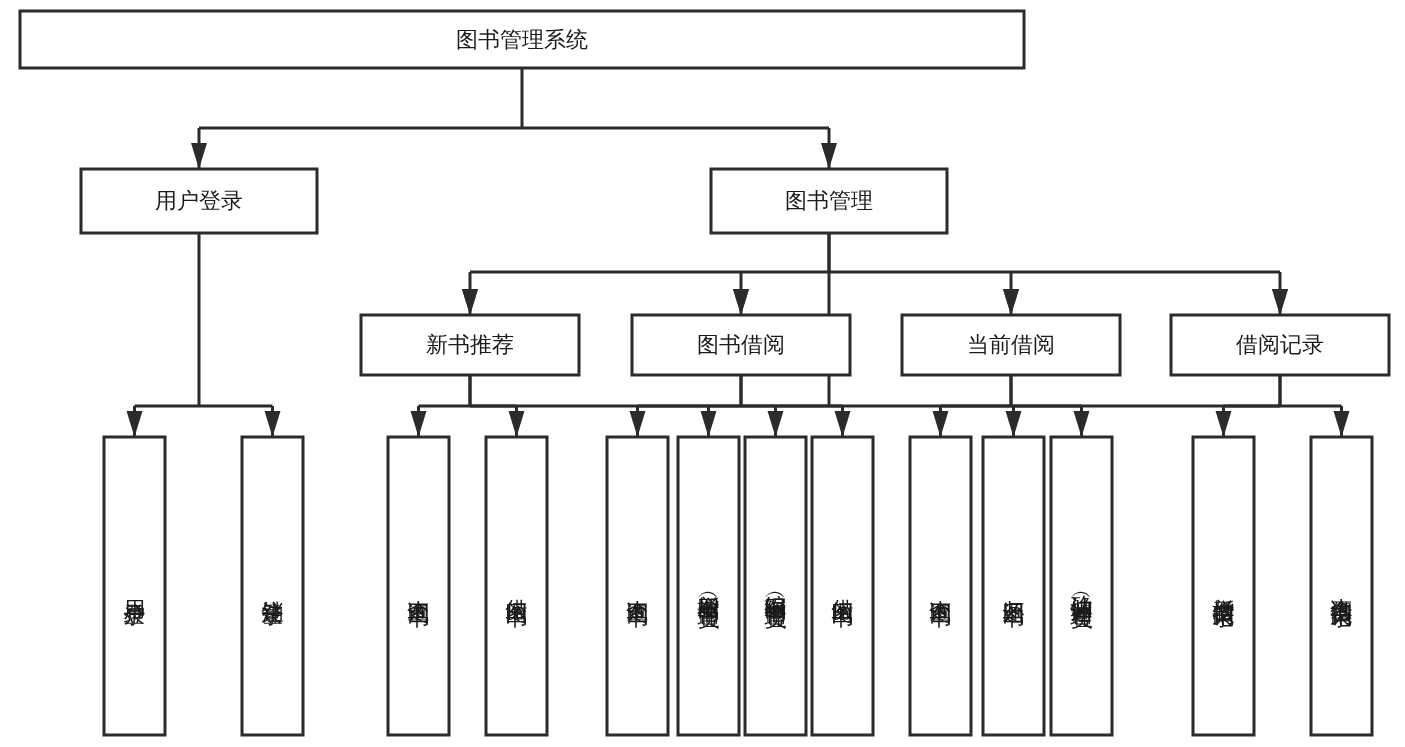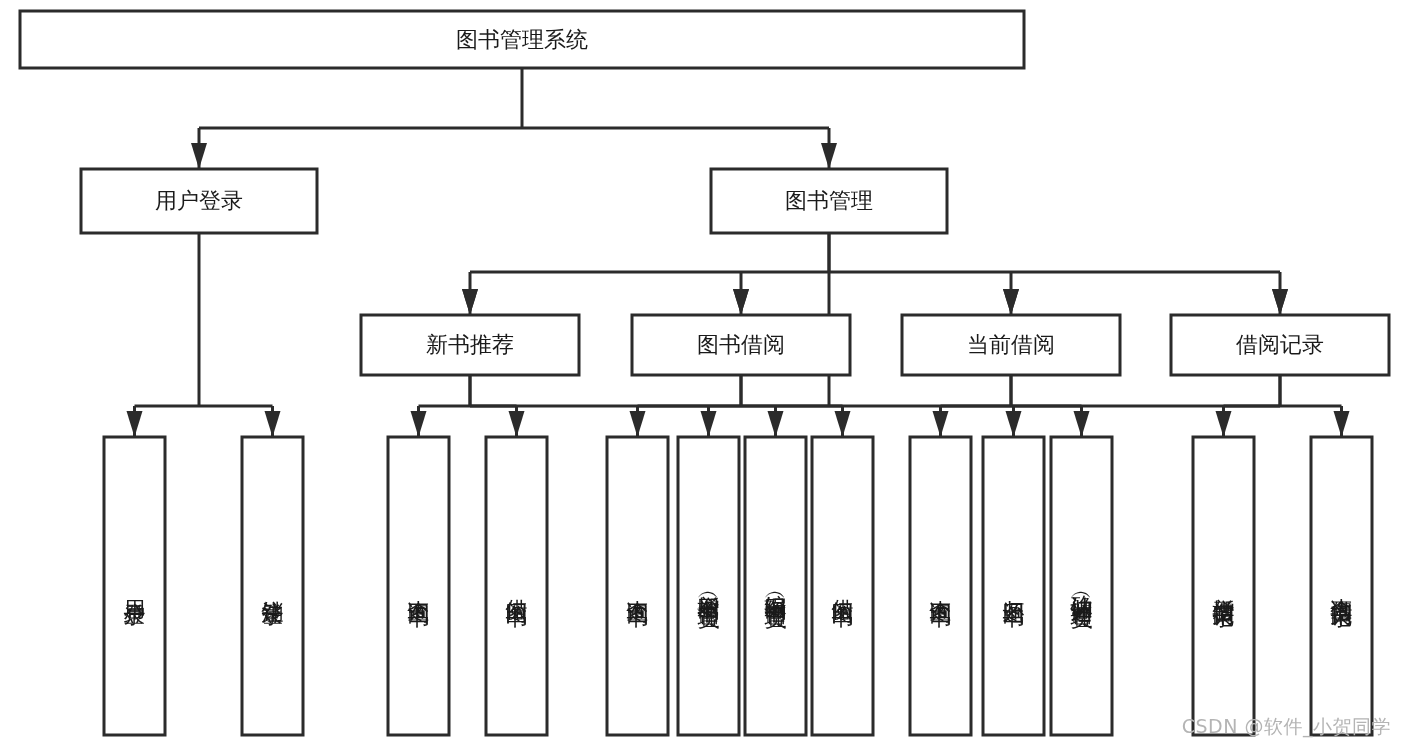--- a/index.html
+++ b/index.html
@@ -211,14 +211,13 @@
       <div class="vert-label-wrap" style="left: 1051px; top: 437px; width: 61px; height: 298px;">
         <span class="vert-label">确认归还（管理员）</span>
       </div>
       <div class="vert-label-wrap" style="left: 1193px; top: 437px; width: 61px; height: 298px;">
         <span class="vert-label">新增借阅记录</span>
       </div>
       <div class="vert-label-wrap" style="left: 1311px; top: 437px; width: 61px; height: 298px;">
         <span class="vert-label">查询借阅记录</span>
       </div>
     </div>
-  <div class="watermark">CSDN @软件_小贺同学</div>
 </div>
 
 </body></html>

